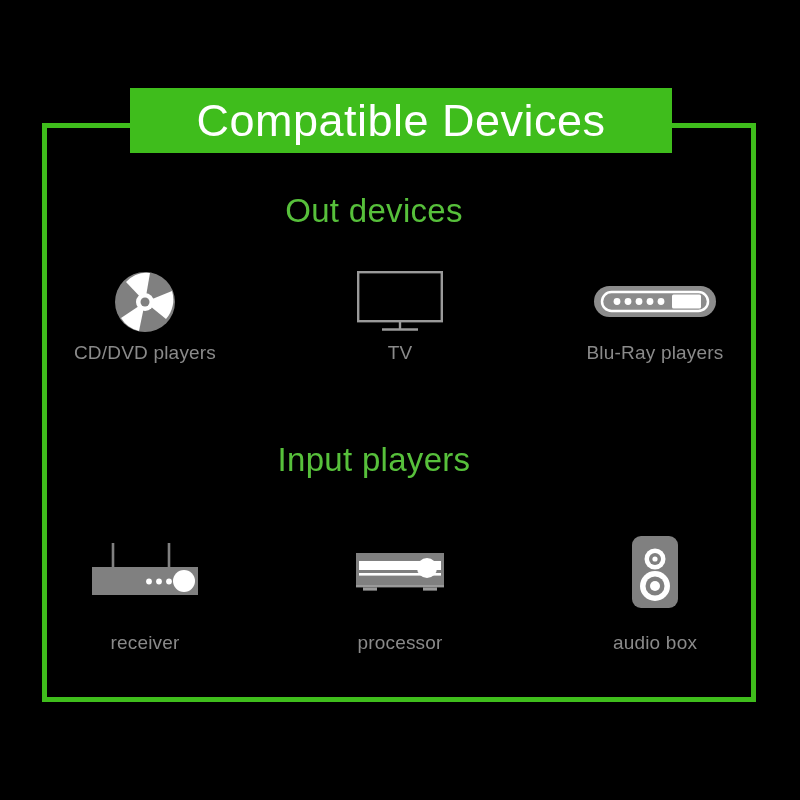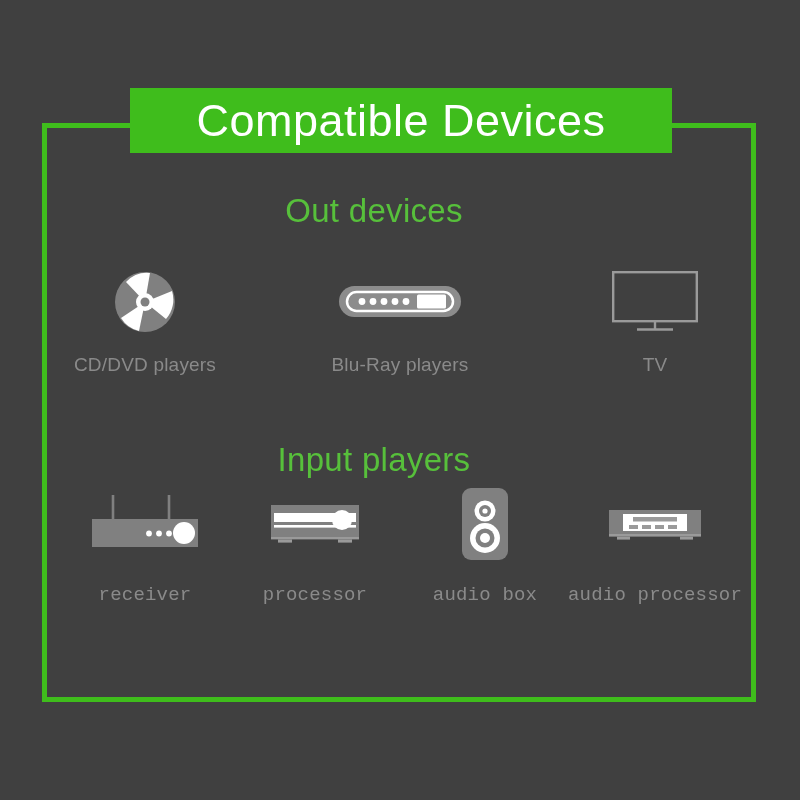--- a/index.html
+++ b/index.html
@@ -14,21 +14,21 @@
     font-family: "Liberation Sans", sans-serif;
     overflow: hidden;
     position: relative;
   }
 
   #poster {
     position: absolute;
     left: 0; top: 0;
     width: 800px;
     height: 800px;
-    background: #404040;
+    background: #000000;
   }
 
   
   .frame {
     position: absolute;
     left: 42px;
     top: 123px;
     width: 714px;
     height: 579px;
     border: 5px solid #3fbd1c;
@@ -74,37 +74,37 @@
   
   .row {
     position: absolute;
     left: 60px;
     width: 680px;
     display: flex;
     justify-content: space-between;
     align-items: flex-end;
   }
   .row.out   { top: 262px; }
-  .row.input { top: 484px; font-family: Liberation Mono, monospace; }
+  .row.input { top: 532px; }
 
   .device {
     width: 170px;
     display: flex;
     flex-direction: column;
     align-items: center;
   }
   .icon-box {
     height: 80px;
     width: 170px;
     display: flex;
     align-items: center;
     justify-content: center;
   }
   .device-label {
-    margin-top: 12px;
+    margin-top: 0;
     font-size: 19px;
     color: #8a8a8a;
     text-align: center;
     white-space: nowrap;
     letter-spacing: 0.2px;
   }
   .device.input-dev .device-label { margin-top: 20px; }
 </style>
 </head>
 <body>
@@ -126,49 +126,49 @@
         <svg width="62" height="62" viewBox="0 0 62 62" aria-hidden="true">
           <circle cx="31" cy="31" r="30" fill="#808080"></circle>
           <path d="M31 31 L58 20 A29 29 0 0 1 52 48 Z" fill="#ffffff"></path>
           <path d="M31 31 L25 60 A29 29 0 0 1 7 47 Z" fill="#ffffff"></path>
           <path d="M31 31 L12 11 A29 29 0 0 1 36 2 Z" fill="#ffffff"></path>
           <circle cx="31" cy="31" r="9" fill="#ffffff"></circle>
           <circle cx="31" cy="31" r="4.5" fill="#808080"></circle>
         </svg>
       </div>
       <div class="device-label">CD/DVD players</div>
+    </div>
+
+    <div class="device">
+      <div class="icon-box">
+        <svg width="86" height="62" viewBox="0 0 86 62" aria-hidden="true">
+          <rect x="1.2" y="1.2" width="83.6" height="49" fill="none" stroke="#9a9a9a" stroke-width="2.4"></rect>
+          <line x1="43" y1="50" x2="43" y2="58" stroke="#9a9a9a" stroke-width="2.4"></line>
+          <line x1="25" y1="58.5" x2="61" y2="58.5" stroke="#9a9a9a" stroke-width="2.4"></line>
+        </svg>
+      </div>
+      <div class="device-label">TV</div>
     </div>
 
     <div class="device">
       <div class="icon-box">
         <svg width="124" height="36" viewBox="0 0 124 36" aria-hidden="true">
           <rect x="1" y="2" width="122" height="31" rx="15.5" fill="#8c8c8c"></rect>
           <rect x="9" y="8" width="106" height="19" rx="9.5" fill="none" stroke="#ffffff" stroke-width="2.5"></rect>
           <circle cx="24" cy="17.5" r="3.4" fill="#ffffff"></circle>
           <circle cx="35" cy="17.5" r="3.4" fill="#ffffff"></circle>
           <circle cx="46" cy="17.5" r="3.4" fill="#ffffff"></circle>
           <circle cx="57" cy="17.5" r="3.4" fill="#ffffff"></circle>
           <circle cx="68" cy="17.5" r="3.4" fill="#ffffff"></circle>
           <rect x="79" y="10.5" width="29" height="14" rx="1.5" fill="#ffffff"></rect>
         </svg>
       </div>
       <div class="device-label">Blu-Ray players</div>
     </div>
 
-    <div class="device">
-      <div class="icon-box">
-        <svg width="86" height="62" viewBox="0 0 86 62" aria-hidden="true">
-          <rect x="1.2" y="1.2" width="83.6" height="49" fill="none" stroke="#9a9a9a" stroke-width="2.4"></rect>
-          <line x1="43" y1="50" x2="43" y2="58" stroke="#9a9a9a" stroke-width="2.4"></line>
-          <line x1="25" y1="58.5" x2="61" y2="58.5" stroke="#9a9a9a" stroke-width="2.4"></line>
-        </svg>
-      </div>
-      <div class="device-label">TV</div>
-    </div>
-
 
   </div>
 
   <div class="section-title input">Input players</div>
 
   <div class="row input">
 
     <div class="device input-dev">
       <div class="icon-box">
         <svg width="112" height="66" viewBox="0 0 112 66" aria-hidden="true">
@@ -207,33 +207,16 @@
           <circle cx="24" cy="24" r="6" fill="#808080"></circle>
           <circle cx="24" cy="24" r="2.6" fill="#ffffff"></circle>
           <circle cx="24" cy="51" r="15" fill="#ffffff"></circle>
           <circle cx="24" cy="51" r="9.5" fill="#808080"></circle>
           <circle cx="24" cy="51" r="5" fill="#ffffff"></circle>
         </svg>
       </div>
       <div class="device-label">audio box</div>
     </div>
 
-    <div class="device input-dev">
-      <div class="icon-box">
-        <svg width="100" height="40" viewBox="0 0 100 40" aria-hidden="true">
-          <rect x="4" y="6" width="92" height="24" fill="#808080"></rect>
-          <rect x="18" y="10" width="64" height="17" fill="#ffffff"></rect>
-          <rect x="28" y="13" width="44" height="4.5" fill="#9a9a9a"></rect>
-          <rect x="24" y="21" width="9" height="4" fill="#9a9a9a"></rect>
-          <rect x="37" y="21" width="9" height="4" fill="#9a9a9a"></rect>
-          <rect x="50" y="21" width="9" height="4" fill="#9a9a9a"></rect>
-          <rect x="63" y="21" width="9" height="4" fill="#9a9a9a"></rect>
-          <rect x="4" y="30" width="92" height="2.6" fill="#9a9a9a"></rect>
-          <rect x="12" y="32.6" width="13" height="3" fill="#9a9a9a"></rect>
-          <rect x="75" y="32.6" width="13" height="3" fill="#9a9a9a"></rect>
-        </svg>
-      </div>
-      <div class="device-label">audio processor</div>
-    </div>
 
   </div>
 
 </div>
 
 </body></html>

